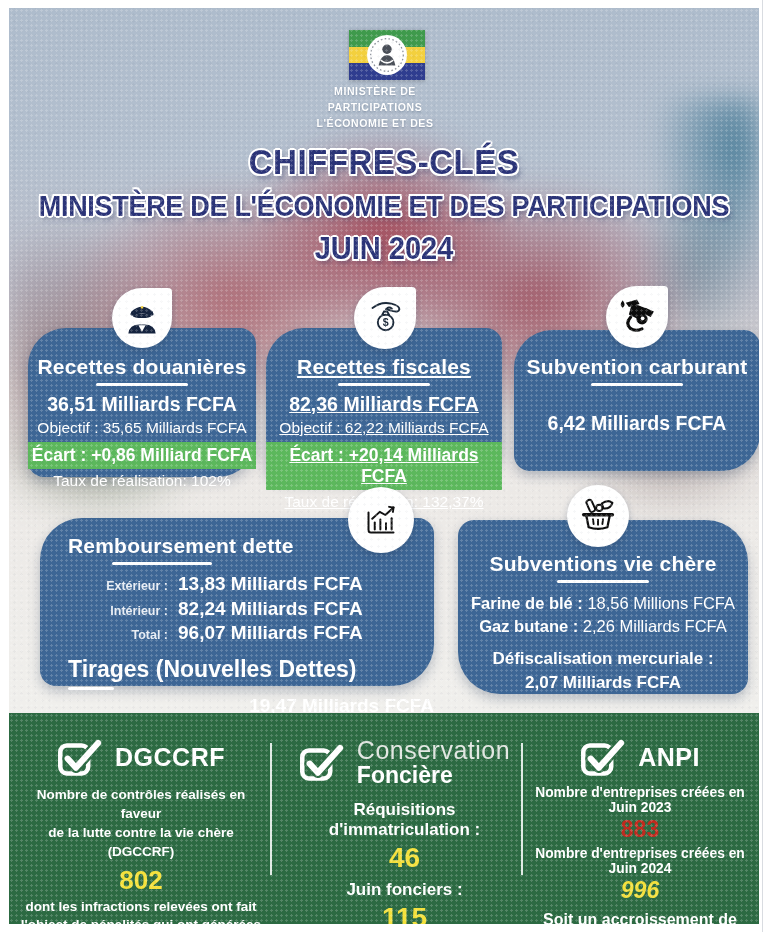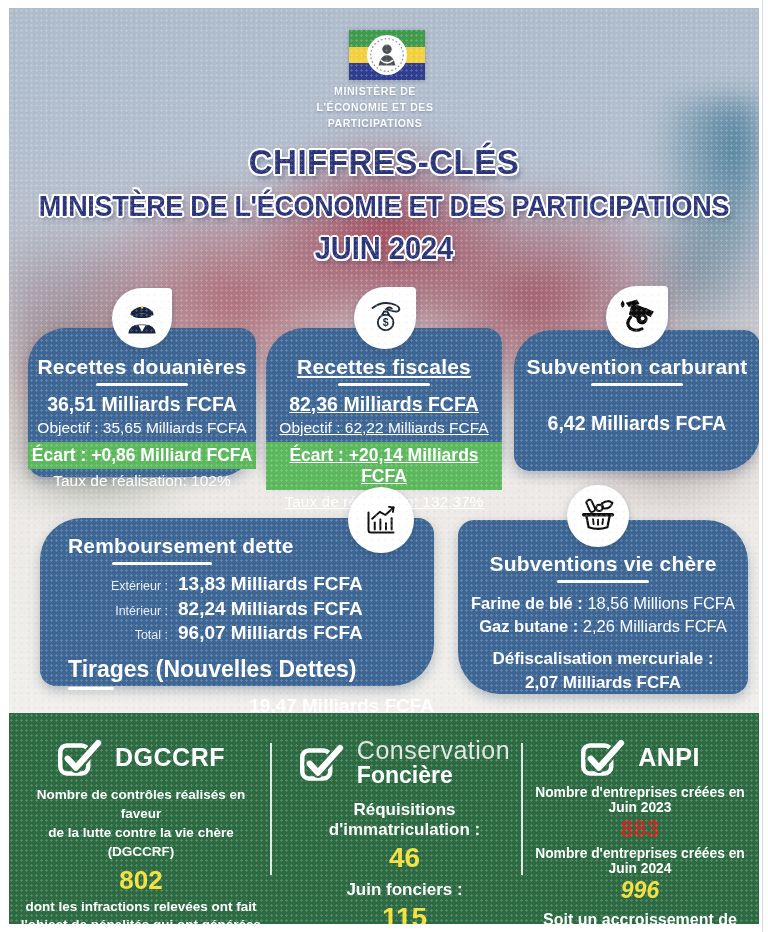--- a/index.html
+++ b/index.html
@@ -63,21 +63,21 @@
   #drop-douanes{left:103px;top:280px;width:60px;height:60px;}
   #drop-fiscales{left:345px;top:279px;width:62px;height:62px;}
   #drop-carburant{left:597px;top:278px;width:62px;height:62px;}
   #card-carburant .c-amount{margin-top:26px;}
 
   #card-dette{left:31px;top:510px;width:394px;height:168px;text-align:left;border-radius:42px 16px 42px 16px;}
   #drop-chart{left:339px;top:479px;width:66px;height:66px;}
   #card-dette .c-title{margin:16px 0 0 28px;}
   #card-dette .c-underline{width:100px;margin:4px 0 8px 72px;}
   .dette-row{display:grid;grid-template-columns:128px 1fr;column-gap:10px;align-items:baseline;line-height:21.5px;}
-  .dette-label{text-align:right;font-size:12.5px;font-weight:400;color:#e9eef5;}
+  .dette-label{text-align:right;font-size:12.5px;font-weight:700;color:#e9eef5;}
   .dette-value{font-size:19px;font-weight:800;}
   .tirages-title{font-size:23px;font-weight:800;margin:9px 0 0 28px;}
   .tirages-underline{width:46px;height:3px;background:#fff;border-radius:2px;margin:4px 0 5px 28px;}
   .tirages-value{font-size:19px;font-weight:800;text-align:right;margin-left:-40px;}
 
   #card-vie{left:449px;top:512px;width:290px;height:174px;padding-top:32px;box-sizing:border-box;
             border-radius:16px 42px 16px 42px;}
   #drop-basket{left:558px;top:477px;width:62px;height:62px;}
   #card-vie .c-title{font-size:21px;}
   #card-vie .c-underline{width:92px;margin:4px auto 9px;}
@@ -125,22 +125,22 @@
     <svg class="emblem" viewBox="0 0 40 40">
       <circle cx="20" cy="20" r="19" fill="#fff"></circle>
       <circle cx="20" cy="20" r="15.5" fill="none" stroke="#8a8f98" stroke-width="1.2" stroke-dasharray="1.5 2.2"></circle>
       <circle cx="20" cy="14.5" r="4.5" fill="#4a4f58"></circle>
       <path d="M12 30 Q14 20 20 20 Q26 20 28 30 Z" fill="#4a4f58"></path>
       <path d="M14 25 q6 5 12 0" stroke="#fff" stroke-width="1.4" fill="none"></path>
     </svg>
   </div>
   <div class="ministry">
     <div>MINISTÈRE DE</div>
+    <div>PARTICIPATIONS</div>
     <div>L'ÉCONOMIE ET DES</div>
-    <div>PARTICIPATIONS</div>
   </div>
 
   <div class="big-title">
     <div class="t1 outline">CHIFFRES-CLÉS</div>
     <div class="t2 outline">MINISTÈRE DE L'ÉCONOMIE ET DES PARTICIPATIONS</div>
     <div class="t3 outline">JUIN 2024</div>
   </div>
 
   <div class="drop tear" id="drop-douanes">
     <svg width="38" height="38" viewBox="0 0 64 64">

